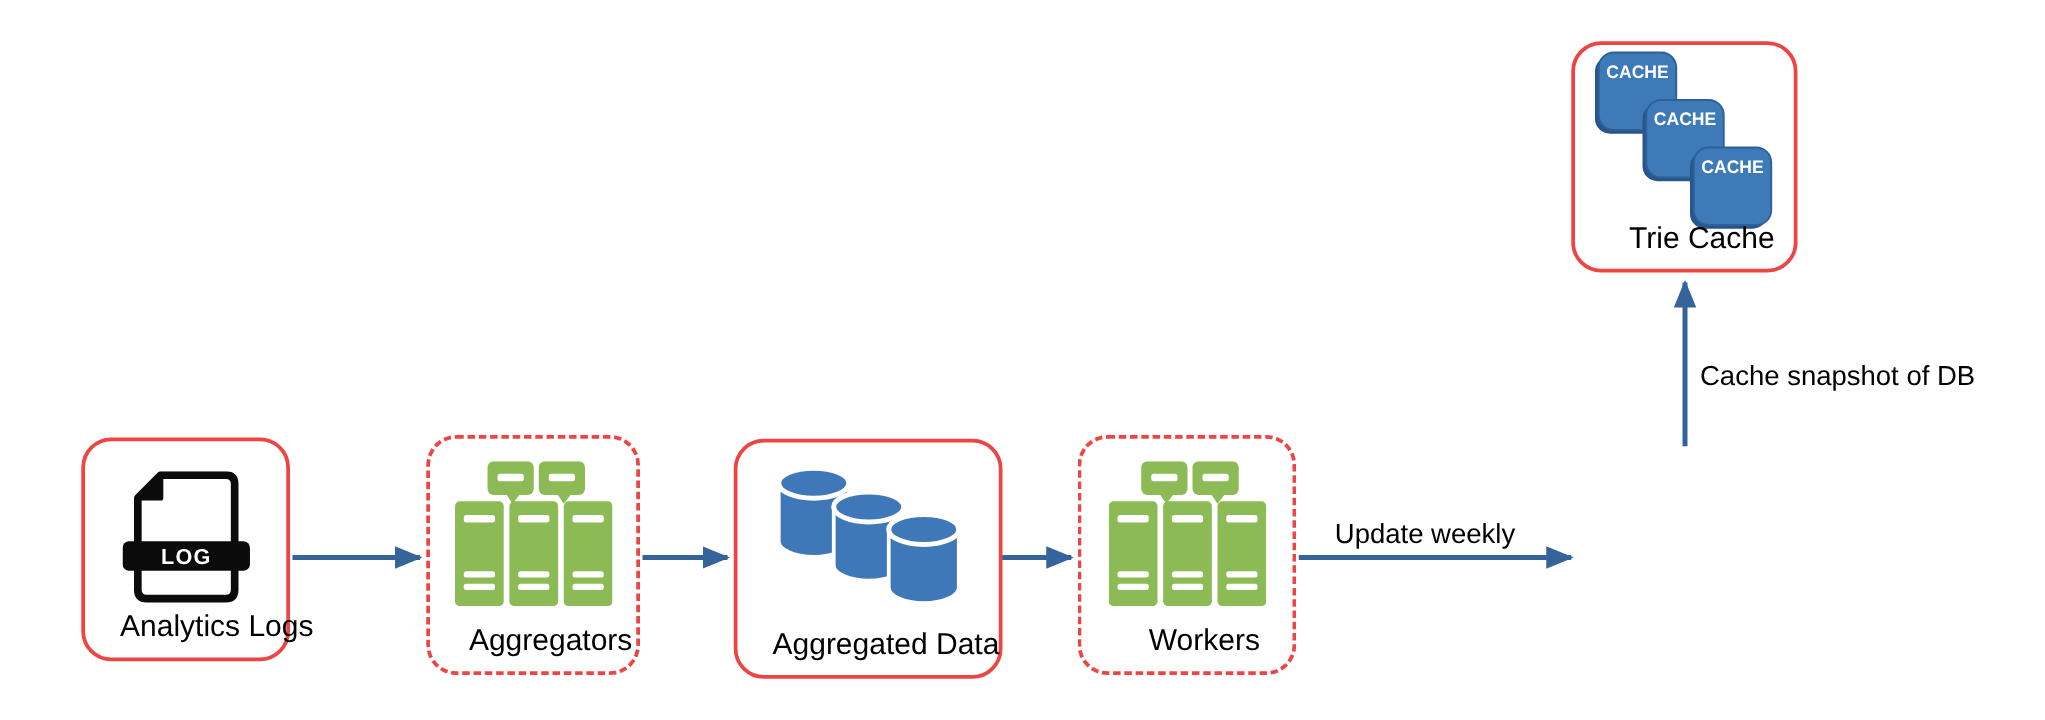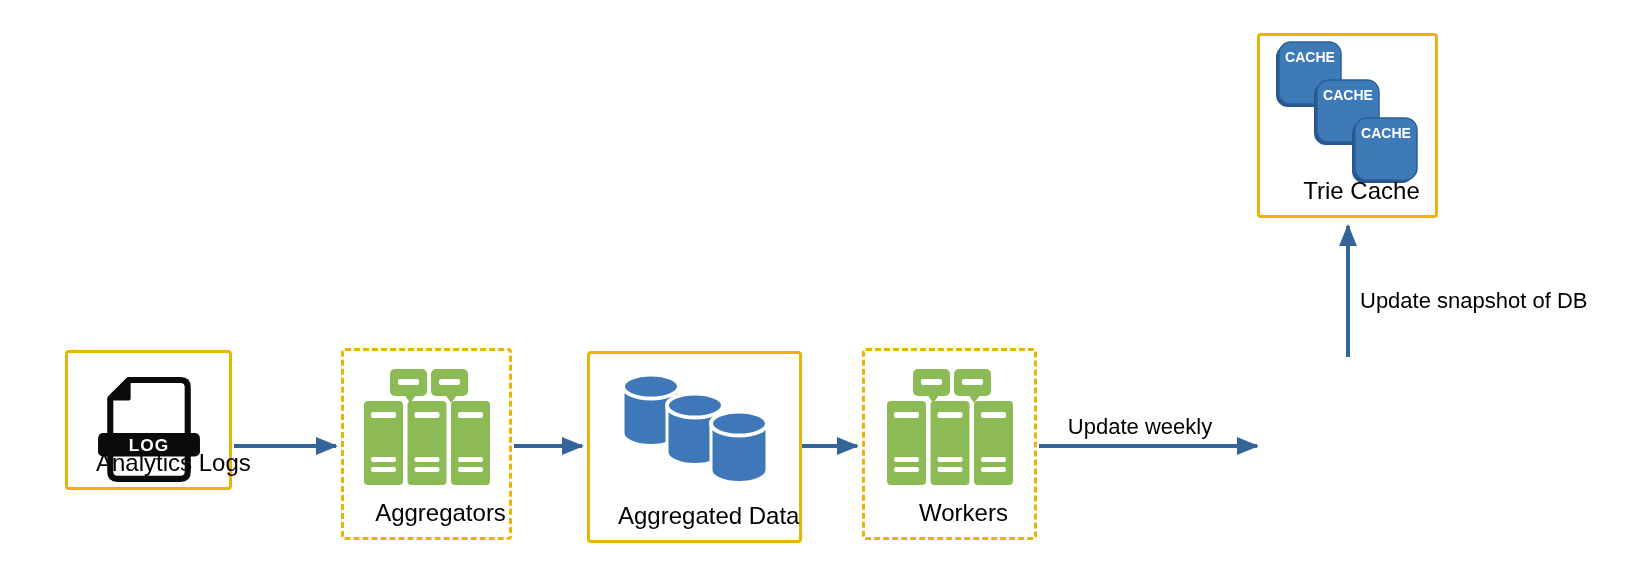--- a/index.html
+++ b/index.html
@@ -2,21 +2,21 @@
 <html><head>
 <meta charset="utf-8">
 <style>
   html,body { margin:0; padding:0; background:#ffffff; }
   .canvas {
     position:relative; width:1636px; height:576px; background:#ffffff;
     font-family:"Liberation Sans", sans-serif; overflow:hidden; color:#000;
   }
   .node {
     position:absolute; background:#ffffff; box-sizing:border-box;
-    border:3px solid #eab308; border-radius:4px;
+    border:3px solid #ef4444; border-radius:24px;
   }
   .node.dashed { border-style:dashed; }
   .node-label {
     position:absolute; left:0; right:0; bottom:11px; text-align:center;
     font-size:24px; line-height:1.1; color:#000; white-space:nowrap;margin-left:28px;
   }
   .node-icon { position:absolute; left:50%; transform:translateX(-50%); }
   .edges { position:absolute; left:0; top:0; }
   .edge-label { position:absolute; font-size:22px; color:#000; white-space:nowrap; }
   .el-center { text-align:center; }
@@ -33,23 +33,23 @@
       </marker>
     </defs>
     <line x1="234" y1="446" x2="336" y2="446" stroke="#35649a" stroke-width="4" marker-end="url(#ah)"></line>
     <line x1="514" y1="446" x2="582" y2="446" stroke="#35649a" stroke-width="4" marker-end="url(#ah)"></line>
     <line x1="782" y1="446" x2="857" y2="446" stroke="#35649a" stroke-width="4" marker-end="url(#ah)"></line>
     <line x1="1039" y1="446" x2="1257" y2="446" stroke="#35649a" stroke-width="4" marker-end="url(#ah)"></line>
     <line x1="1348" y1="357" x2="1348" y2="226" stroke="#35649a" stroke-width="4" marker-end="url(#ah)"></line>
   </svg>
 
   <div class="edge-label el-center" style="left:1020px; top:414px; width:240px;">Update weekly</div>
-  <div class="edge-label" style="left:1360px; top:288px;">Update snapshot of DB</div>
+  <div class="edge-label" style="left:1360px; top:288px;">Cache snapshot of DB</div>
 
-  <div class="node" style="left:65px; top:350px; width:167px; height:140px;">
+  <div class="node" style="left:65px; top:350px; width:167px; height:179px;">
     <svg class="node-icon" style="top:24px;" width="102" height="106" viewBox="0 0 100 104">
       <path d="M30 3 H81 Q88 3 88 10 V93 Q88 100 81 100 H19 Q12 100 12 93 V21 Z" fill="#ffffff" stroke="#0b0b0b" stroke-width="6" stroke-linejoin="round"></path>
       <path d="M30 3 V21 H12 Z" fill="#0b0b0b" stroke="#0b0b0b" stroke-width="4" stroke-linejoin="round"></path>
       <rect x="0" y="55" width="100" height="23" rx="5" fill="#0b0b0b"></rect>
       <text x="50" y="72.5" text-anchor="middle" font-size="17" font-weight="bold" fill="#ffffff" letter-spacing="1">LOG</text>
     </svg>
     <div class="node-label">Analytics Logs</div>
   </div>
 
   <div class="node dashed" style="left:341px; top:348px; width:171px; height:192px;">

